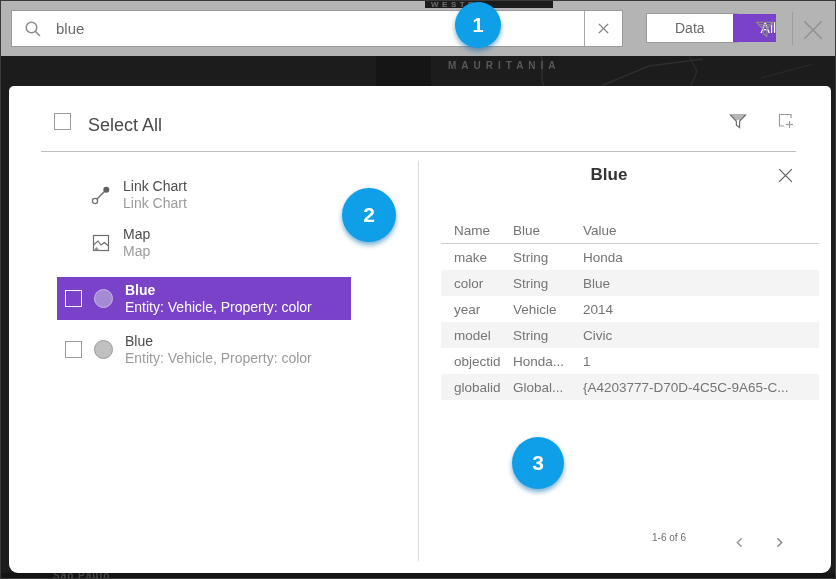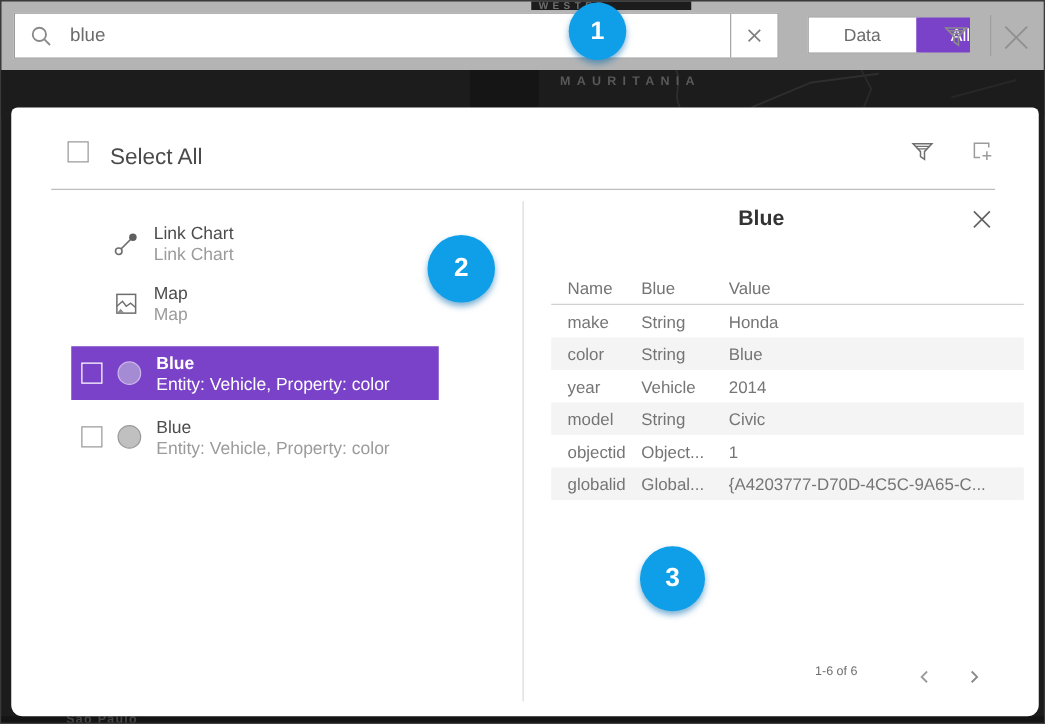--- a/index.html
+++ b/index.html
@@ -234,21 +234,21 @@
         <span class="c-type">Vehicle</span>
         <span class="c-value">2014</span>
       </div>
       <div class="attr-row">
         <span class="c-name">model</span>
         <span class="c-type">String</span>
         <span class="c-value">Civic</span>
       </div>
       <div class="attr-row">
         <span class="c-name">objectid</span>
-        <span class="c-type">Object...</span>
+        <span class="c-type">Honda...</span>
         <span class="c-value">1</span>
       </div>
       <div class="attr-row">
         <span class="c-name">globalid</span>
         <span class="c-type">Global...</span>
         <span class="c-value">{A4203777-D70D-4C5C-9A65-C...</span>
       </div>
     </div>
 
     <div class="pagination-label">1-6 of 6</div>

